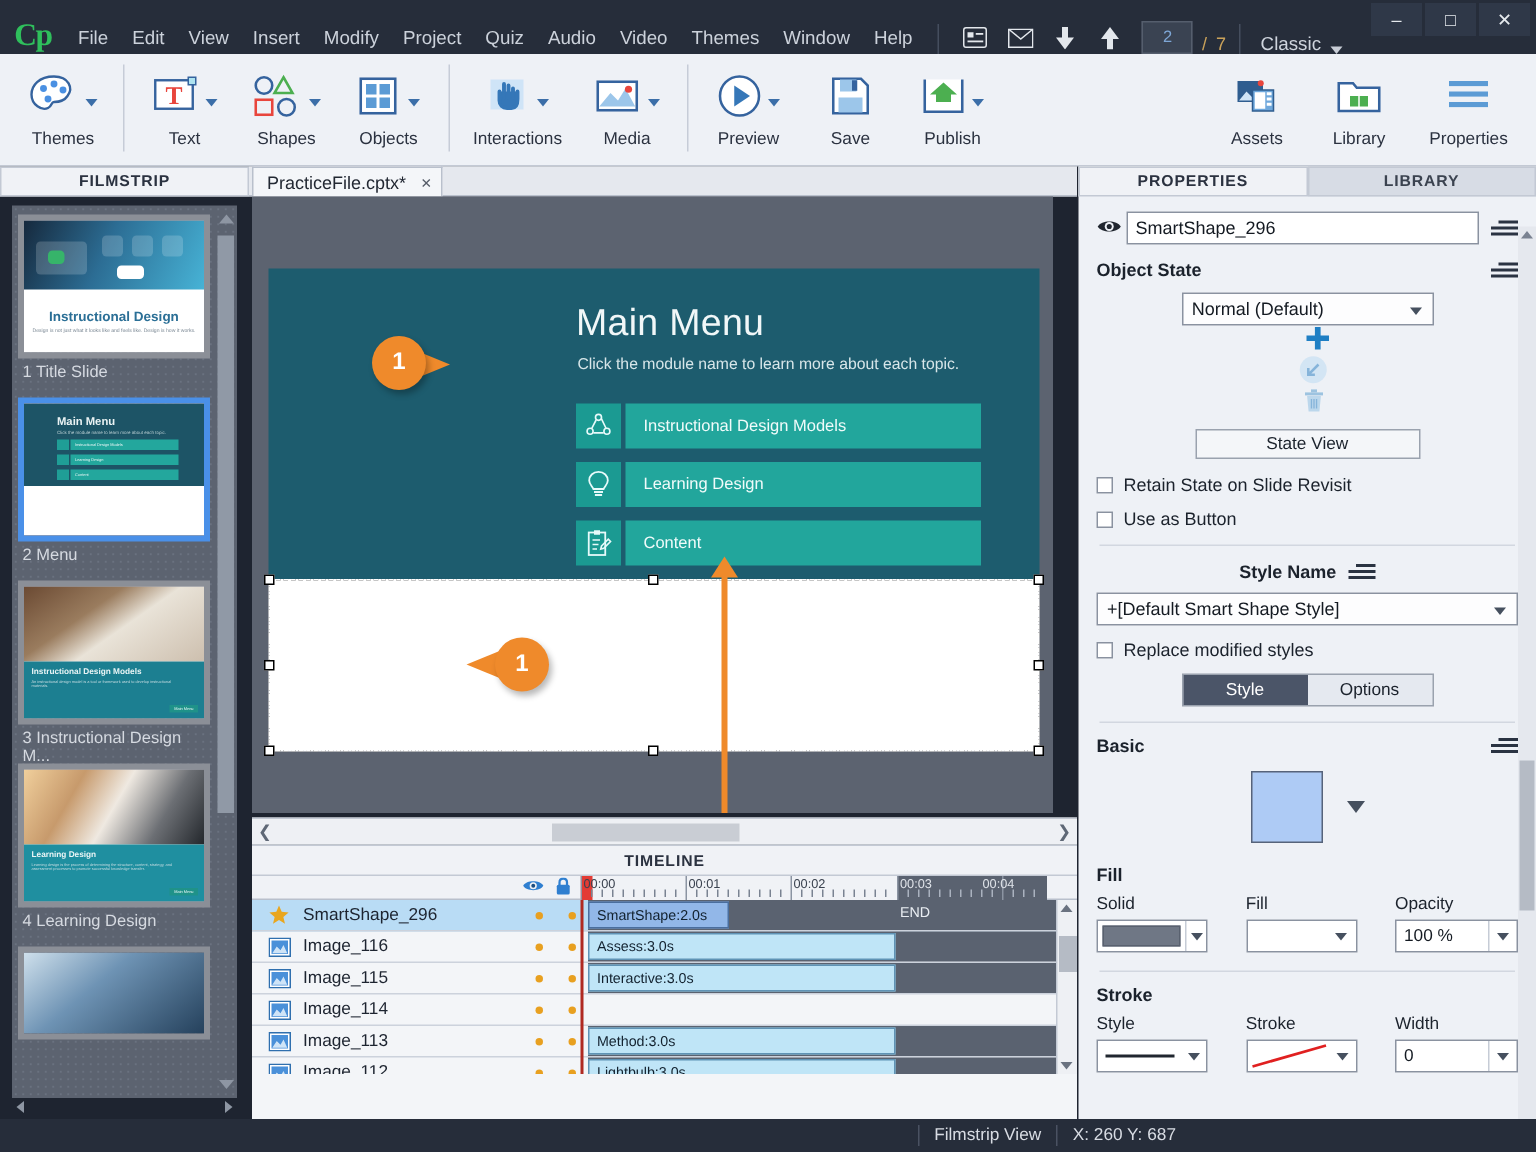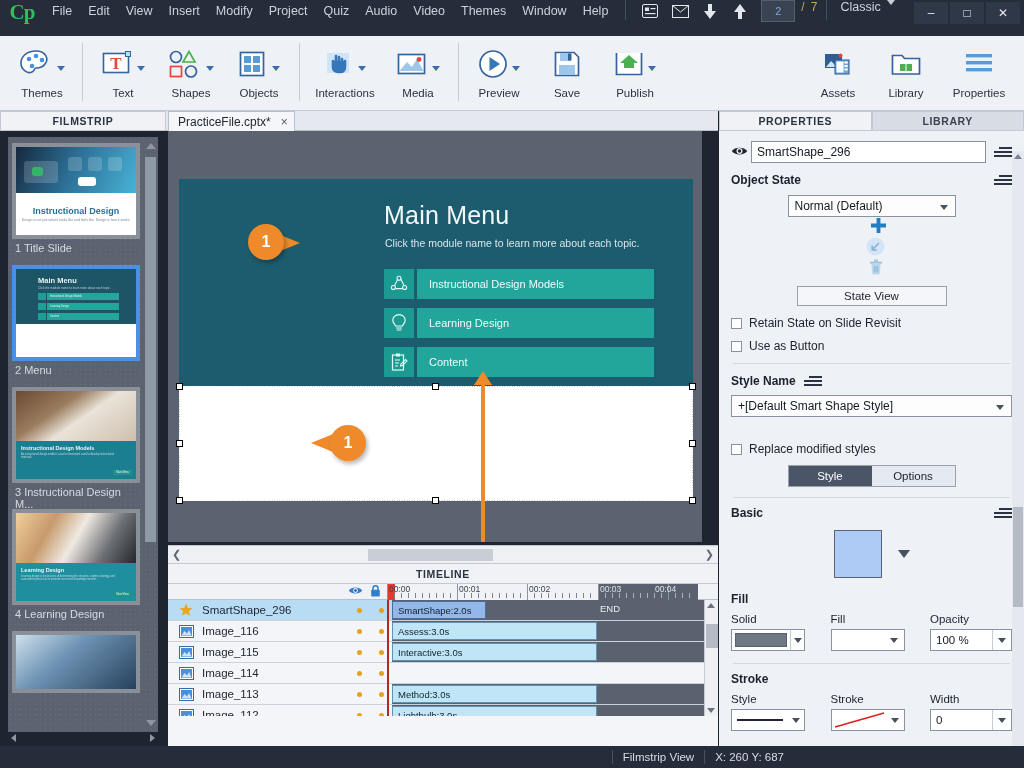--- a/index.html
+++ b/index.html
@@ -10,21 +10,21 @@
     overflow: hidden;
     background: #1e2430;
     color: #d8dce3;
     -webkit-font-smoothing: antialiased;
   }
   #app { position: relative; width: 1024px; height: 768px; }
 
   
   #titlebar {
     position: absolute; left:0; top:0; width:1024px; height:36px;
-    background: #262d3a; display:flex; align-items:flex-start;
+    background: #262d3a; display:flex; align-items:flex-end;
   }
   #cp-logo {
     width: 44px; text-align:center; font-weight:bold; font-size:21px;
     color:#2fbf5c; font-family:"Liberation Serif", serif; letter-spacing:-1px;
   }
   .menu-item {
     padding: 4px 8px; color:#ccd2db; font-size:12.5px; cursor:default;
     white-space:nowrap;
   }
   .tb-sep { width:1px; height:20px; background:#454e5e; margin:0 9px; }
@@ -1123,30 +1123,30 @@
         <span class="box"></span>
         <span>Retain State on Slide Revisit</span>
       </div>
       <div class="rp-check">
         <span class="box"></span>
         <span>Use as Button</span>
       </div>
 
       <div class="rp-hr"></div>
 
-      <div class="rp-row" style="justify-content:flex-start; margin-bottom:7px;">
+      <div class="rp-row" style="justify-content:center; margin-bottom:7px;">
         <span class="rp-h">Style Name</span>
         <span class="hamburger">
             <i></i>
             <i></i>
             <i></i>
           </span>
       </div>
 
-      <div class="rp-select" style="width:100%; margin-bottom:25px;">
+      <div class="rp-select" style="width:100%; margin-bottom:9px;">
         <span>+[Default Smart Shape Style]</span>
         <span class="arw"></span>
       </div>
 
       <div class="rp-check">
         <span class="box"></span>
         <span>Replace modified styles</span>
       </div>
 
       <div id="rp-segment">

